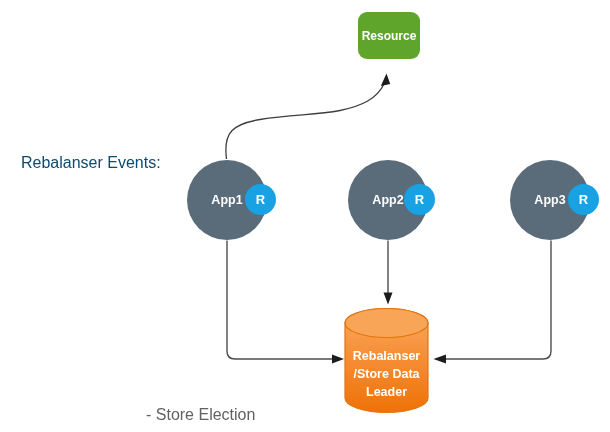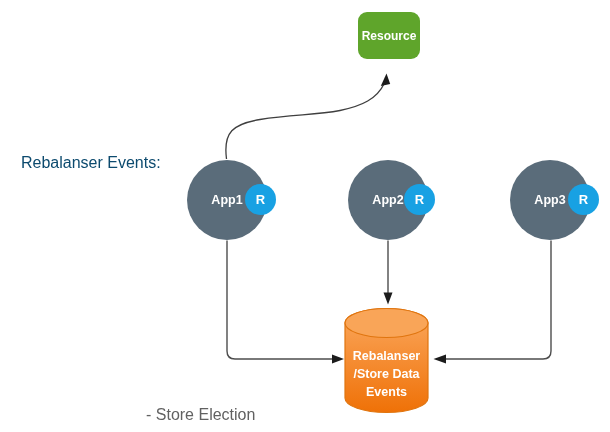--- a/index.html
+++ b/index.html
@@ -109,21 +109,21 @@
     <span>App</span>
     <span>3</span>
   </div>
   <div class="r-badge" style="left:568px; top:184px;">
     <span>R</span>
   </div>
 
   <div class="cyl-label">
     <div>Rebalanser</div>
     <div>/Store Data</div>
-    <div>Events</div>
+    <div>Leader</div>
   </div>
 
   <div class="events-title">Rebalanser Events:</div>
 
   <div class="store-list">
     <div>- Store Election</div>
     
     
   </div>
 

